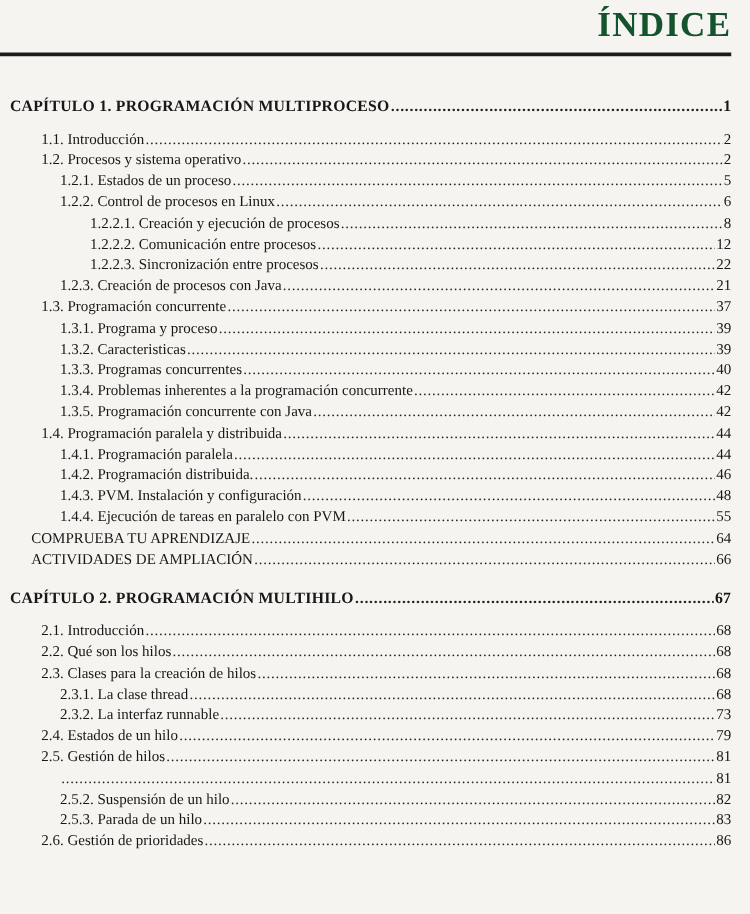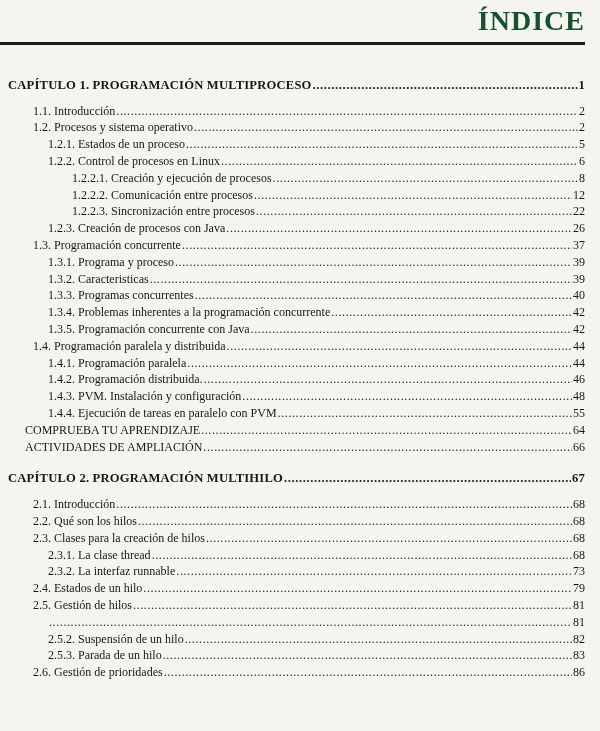--- a/index.html
+++ b/index.html
@@ -120,21 +120,21 @@
         <span class="page-num">12</span>
       </div>
       <div class="entry level-l3">
         <span class="label">1.2.2.3. Sincronización entre procesos</span>
         <span class="dots"></span>
         <span class="page-num">22</span>
       </div>
       <div class="entry level-l2">
         <span class="label">1.2.3. Creación de procesos con Java</span>
         <span class="dots"></span>
-        <span class="page-num">26</span>
+        <span class="page-num">21</span>
       </div>
       <div class="entry level-l1">
         <span class="label">1.3. Programación concurrente</span>
         <span class="dots"></span>
         <span class="page-num">37</span>
       </div>
       <div class="entry level-l2">
         <span class="label">1.3.1. Programa y proceso</span>
         <span class="dots"></span>
         <span class="page-num">39</span>

